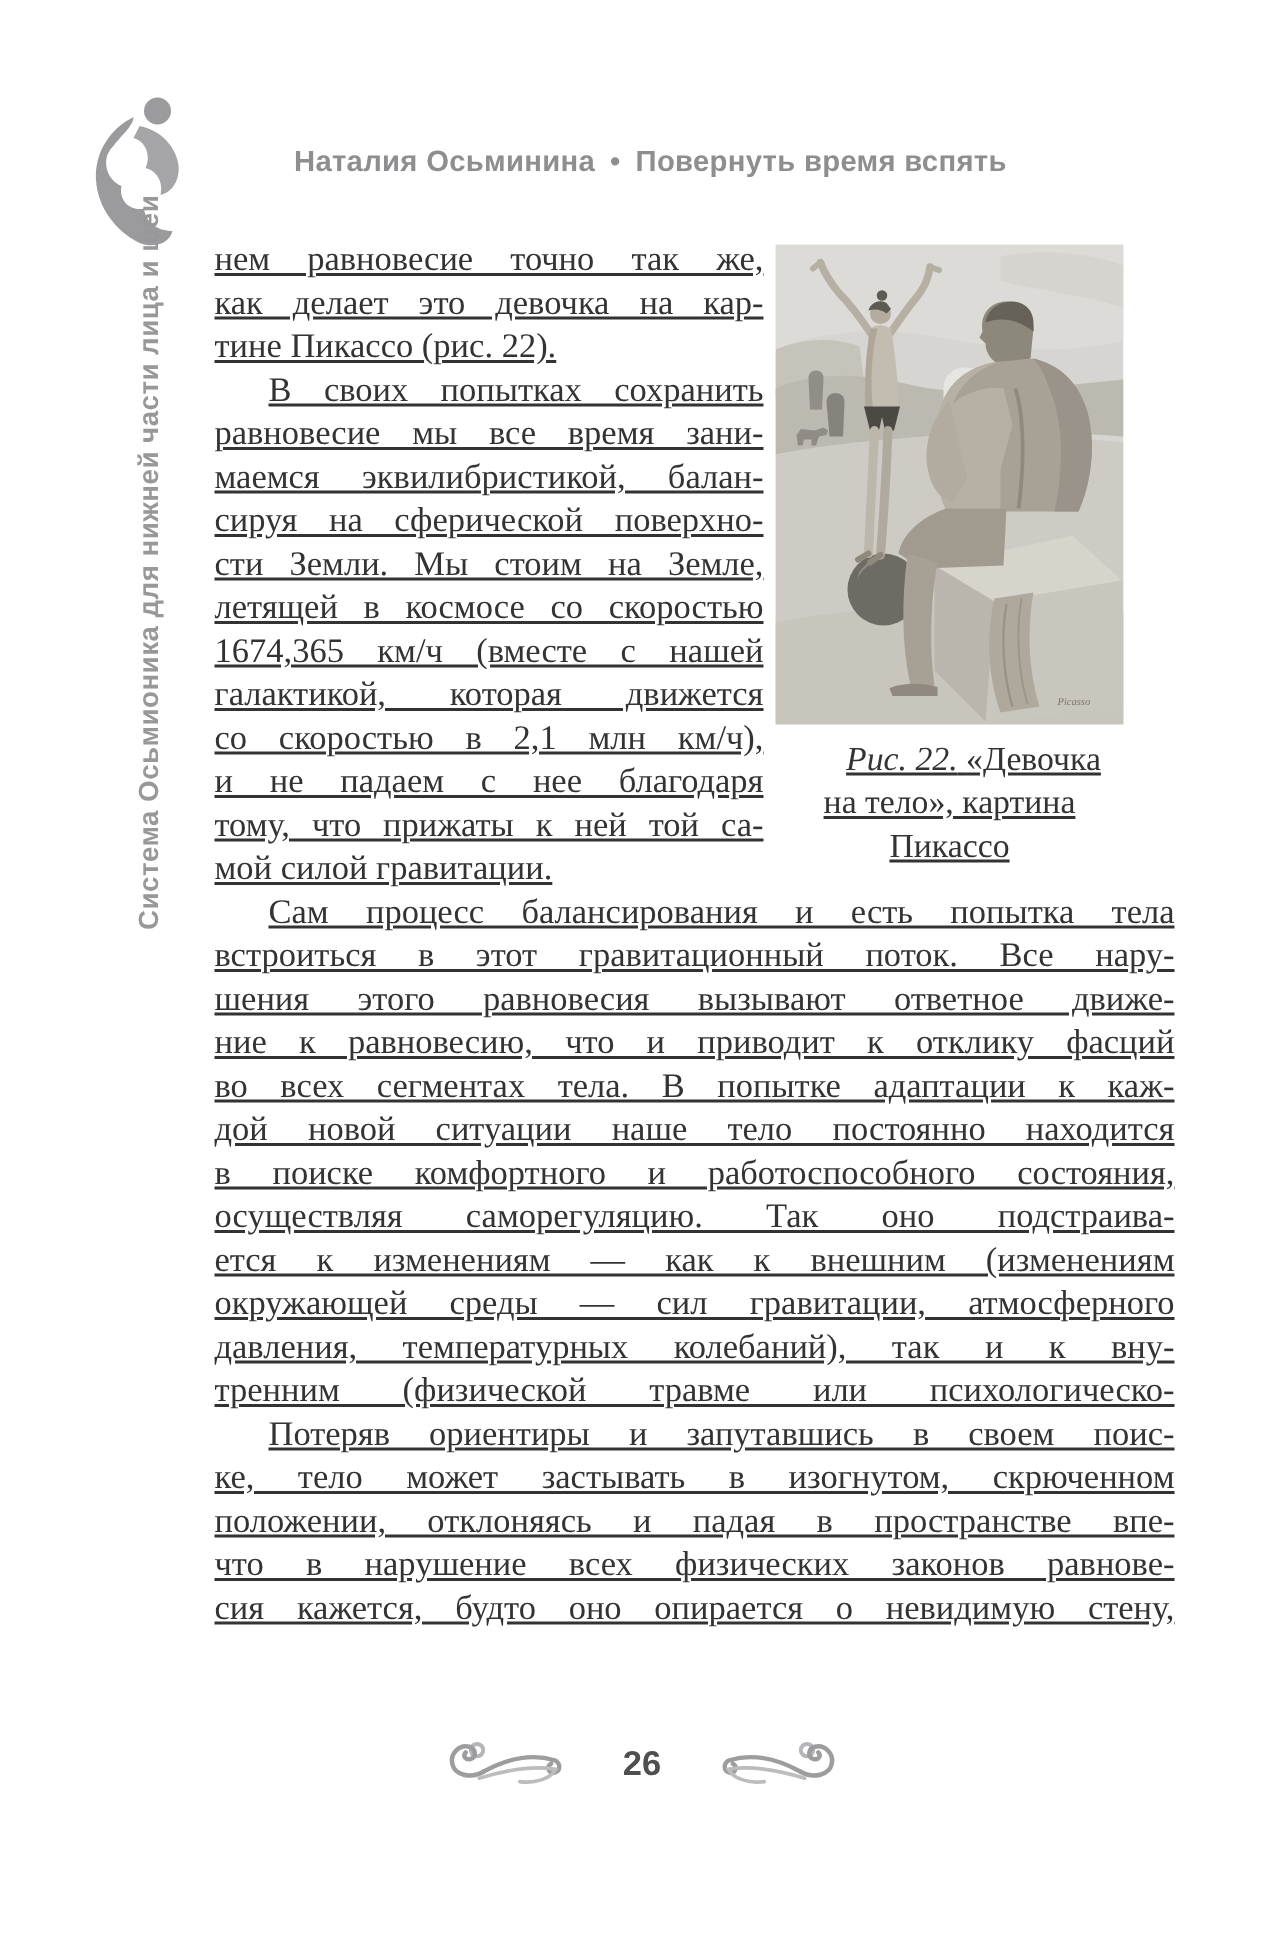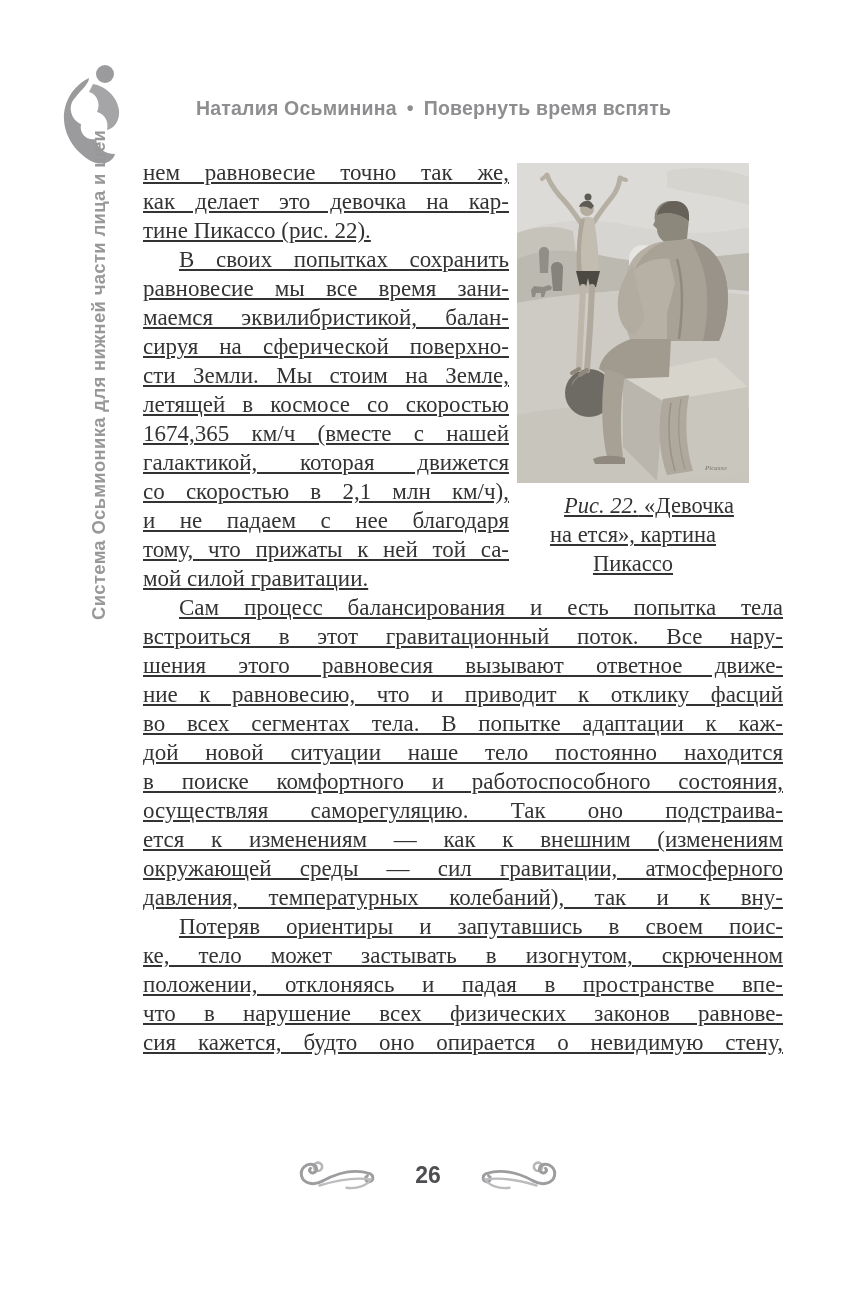--- a/index.html
+++ b/index.html
@@ -148,37 +148,38 @@
             <path d="M160,96 C166,116 166,146 162,176" fill="none" stroke="#89837a" stroke-width="2.5" opacity=".8"></path>
             <path d="M116,104 C104,116 98,134 102,152 C104,162 110,170 118,172 L128,156 120,122 Z" fill="#b2aca0"></path>
             <path d="M114,176 C96,182 84,194 82,206 L98,216 152,214 154,176 Z" fill="#a19b8f"></path>
             <path d="M88,206 C84,238 84,266 90,294 L106,294 C102,264 104,234 108,212 Z" fill="#a7a195"></path>
             <path d="M76,296 C84,292 98,292 108,295 L108,301 78,301 Z" fill="#8f897f"></path>
           </g>
           <text x="188" y="307" font-size="7" font-style="italic" fill="#7a766d">Picasso</text>
         </svg>
         <div class="caption">
           <div><span class="cap-label">Рис. 22.</span> <span>«Девочка</span></div>
-          <div>на ется», картина</div>
+          <div>на тело», картина</div>
           <div>Пикассо</div>
         </div>
       </div>
     </div>
     <div class="full">
         <div class="line indent">Сам процесс балансирования и есть попытка тела</div>
         <div class="line">встроиться в этот гравитационный поток. Все нару-</div>
         <div class="line">шения этого равновесия вызывают ответное движе-</div>
         <div class="line">ние к равновесию, что и приводит к отклику фасций</div>
         <div class="line">во всех сегментах тела. В попытке адаптации к каж-</div>
         <div class="line">дой новой ситуации наше тело постоянно находится</div>
         <div class="line">в поиске комфортного и работоспособного состояния,</div>
         <div class="line">осуществляя саморегуляцию. Так оно подстраива-</div>
         <div class="line">ется к изменениям — как к внешним (изменениям</div>
         <div class="line">окружающей среды — сил гравитации, атмосферного</div>
         <div class="line">давления, температурных колебаний), так и к вну-</div>
+        <div class="line">тренним (физической травме или психологическо-</div>
         <div class="line indent">Потеряв ориентиры и запутавшись в своем поис-</div>
         <div class="line">ке, тело может застывать в изогнутом, скрюченном</div>
         <div class="line">положении, отклоняясь и падая в пространстве впе-</div>
         <div class="line">что в нарушение всех физических законов равнове-</div>
         <div class="line">сия кажется, будто оно опирается о невидимую стену,</div>
       </div>
   </div>
 
   <div class="footer">
     <svg class="flourish" viewBox="0 0 104 44">

